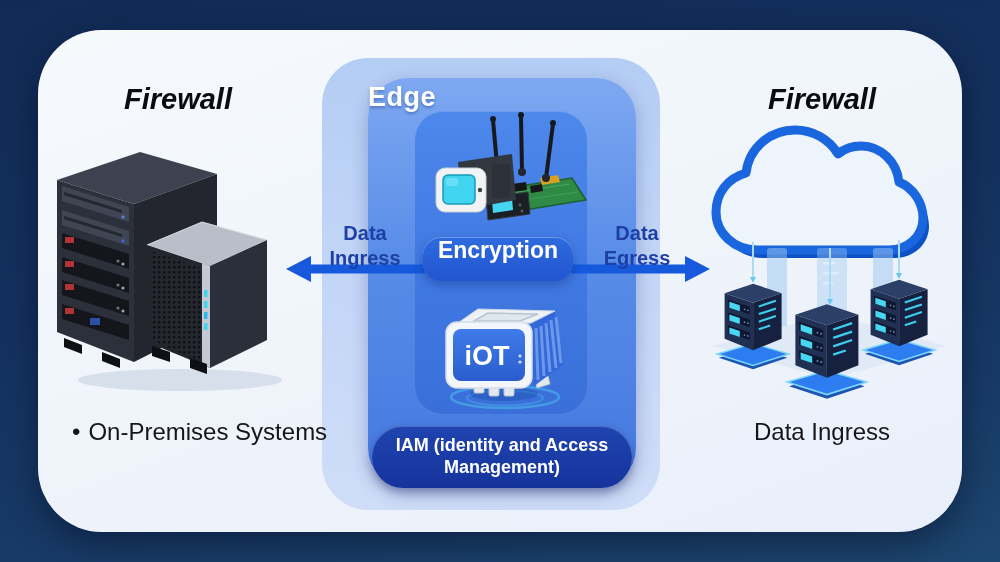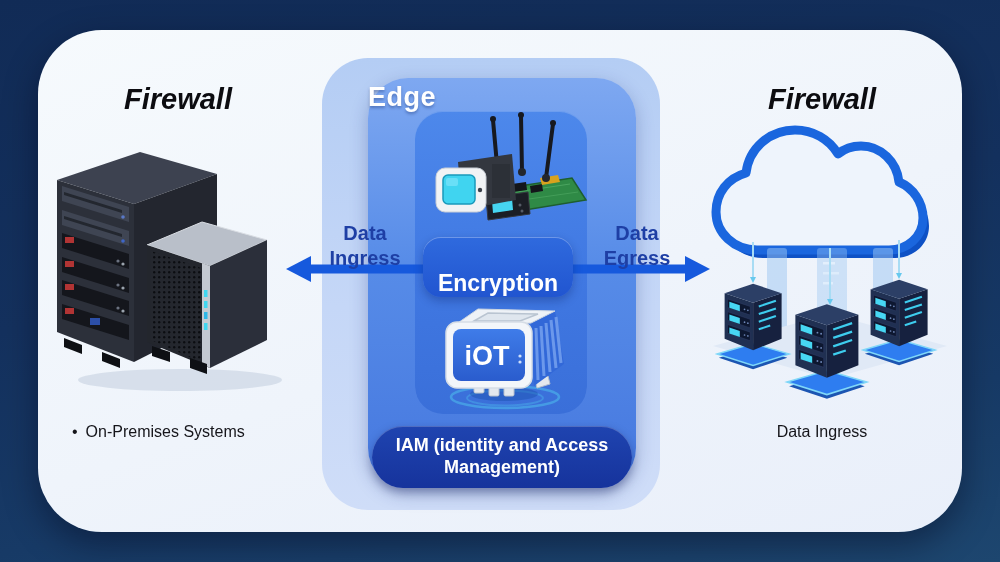--- a/index.html
+++ b/index.html
@@ -26,24 +26,24 @@
     position:absolute;left:368px;top:82px;width:268px;
     color:#ffffff;font-weight:bold;font-size:27px;letter-spacing:.5px;
     text-shadow:0 2px 3px rgba(10,30,90,.35);
   }
   .device-box{
     position:absolute;left:415px;top:111px;width:172px;height:303px;border-radius:28px;
     background:linear-gradient(180deg,#4d88eb 0%,#4078e2 55%,#3a6fd9 100%);
     box-shadow:inset 0 1px 0 rgba(255,255,255,.18);
   }
   .encryption-badge{
-    position:absolute;left:423px;top:237px;width:150px;height:60px;border-radius:18px;
+    position:absolute;left:423px;top:237px;width:150px;height:44px;border-radius:18px;
     background:linear-gradient(180deg,#2f6ade,#2155d0);
     box-shadow:0 4px 10px rgba(10,30,100,.32), inset 0 1px 0 rgba(255,255,255,.3);
-    display:flex;align-items:flex-end;justify-content:center;
+    display:flex;align-items:flex-start;justify-content:center;
     color:#fff;font-weight:bold;font-size:23px;
   }
   .iam-badge{
     position:absolute;left:372px;top:426px;width:260px;height:62px;border-radius:31px;
     background:linear-gradient(180deg,#1f44b0,#16339c);
     box-shadow:0 4px 10px rgba(10,20,80,.35), inset 0 1px 0 rgba(255,255,255,.22);
     display:flex;align-items:center;justify-content:center;text-align:center;
     color:#fff;font-weight:bold;font-size:18px;line-height:1.22;
     padding:0 12px;box-sizing:border-box;
   }
@@ -55,21 +55,21 @@
   .fw-title.right{left:722px;}
   .flow-label{
     position:absolute;top:221px;width:90px;text-align:center;
     color:#1e3fa5;font-weight:bold;font-size:20px;line-height:1.25;
   }
   .flow-label.ingress{left:320px;}
   .flow-label.egress{left:592px;}
   .arrow-svg{position:absolute;top:255px;width:140px;height:28px;}
   .arrow-svg.left{left:285px;}
   .arrow-svg.right{left:571px;}
-  .side-list{position:absolute;top:419px;font-size:16px;color:#15151a;line-height:26px;}
+  .side-list{position:absolute;top:419px;font-size:24px;color:#15151a;line-height:26px;}
   .side-list.left{left:72px;text-align:left;}
   .side-list.right{left:722px;width:200px;text-align:center;}
   .bullet{display:inline-block;margin-right:8px;}
   .illu{position:absolute;}
   #left-servers{left:52px;top:140px;}
   #gateway{left:420px;top:112px;}
   #iot-cube{left:438px;top:300px;}
   #cloud-servers{left:705px;top:122px;}
 </style>
 </head>

